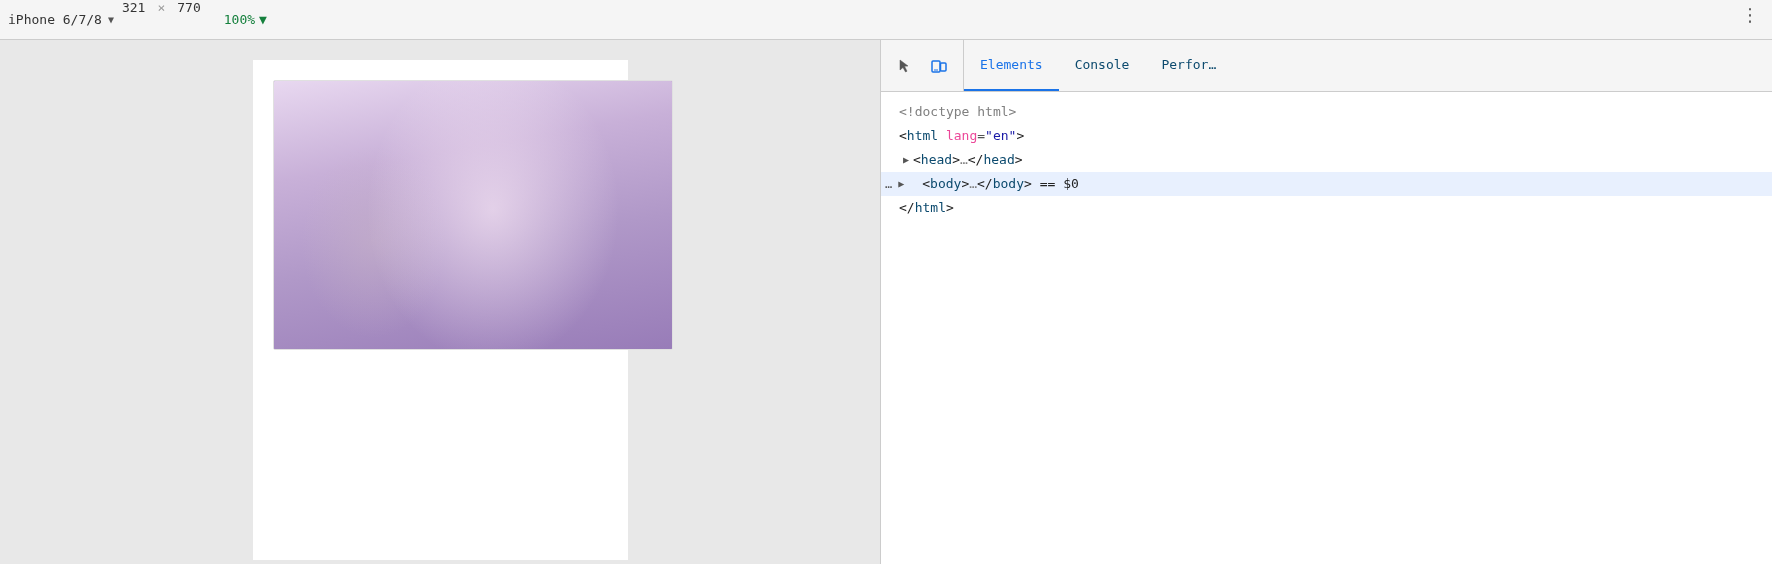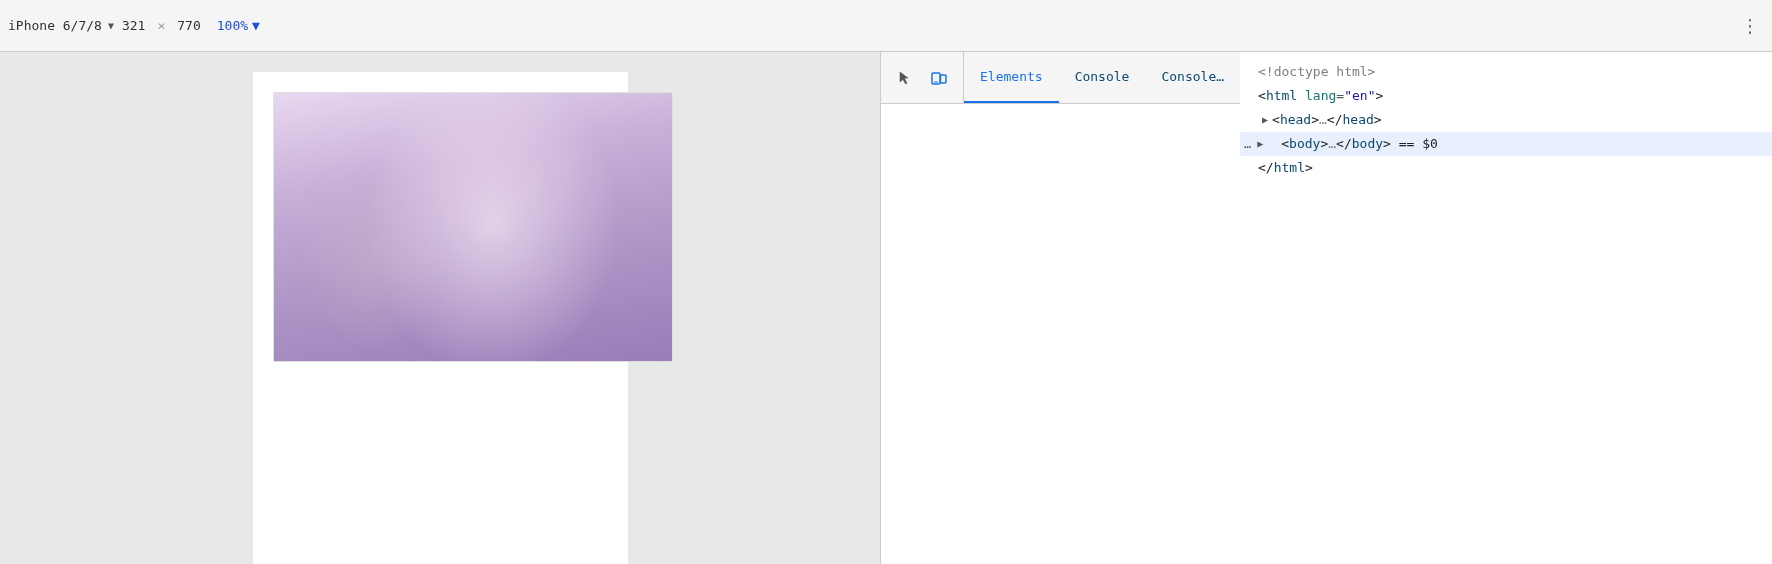--- a/index.html
+++ b/index.html
@@ -1,24 +1,23 @@
 <!DOCTYPE html>
 <html><head>
   <meta charset="utf-8">
   <style>
     * { margin: 0; padding: 0; box-sizing: border-box; }
     body { font-family: 'Menlo', 'Consolas', monospace; background: #f0f0f0; display: flex; flex-direction: column; height: 564px; overflow: hidden; }
 
     
     .toolbar {
       display: flex;
-      align-items: center;
       background: #f5f5f5;
       border-bottom: 1px solid #ccc;
-      height: 52px;
+      height: 40px;
       padding: 0 8px;
       gap: 8px;
       flex-shrink: 0;
     }
     .device-selector {
       display: flex;
       align-items: center;
       gap: 6px;
       font-size: 13px;
       color: #333;
@@ -39,23 +38,23 @@
     }
     .dimension {
       font-size: 13px;
       color: #333;
     }
     .zoom-selector {
       display: flex;
       align-items: center;
       gap: 4px;
       font-size: 13px;
-      color: #1d4ed8;
-      cursor: pointer;
-      margin-left: 8px;
+      color: #15803d;
+      cursor: pointer;
+      margin-left: 15px;
     }
     .toolbar-more {
       margin-left: auto;
       font-size: 18px;
       color: #555;
       cursor: pointer;
       width: 28px;
       height: 28px;
       display: flex;
       align-items: center;
@@ -109,21 +108,21 @@
         radial-gradient(ellipse 180px 220px at 55% 48%, rgba(255,240,250,0.6) 0%, transparent 70%),
         radial-gradient(ellipse 120px 160px at 25% 60%, rgba(200,180,200,0.5) 0%, transparent 60%),
         linear-gradient(170deg, #e8d8f0 0%, #c8b0d8 30%, #b098c8 60%, #987cb8 100%);
     }
 
     
     .devtools {
       flex: 1;
       background: white;
       display: flex;
-      flex-direction: row;
+      flex-direction: column;
       border-left: 1px solid #ccc;
       overflow: hidden;
     }
     .devtools-tabs {
       display: flex;
       align-items: center;
       border-bottom: 1px solid #ccc;
       background: #f5f5f5;
       height: 52px;
       flex-shrink: 0;
@@ -176,21 +175,21 @@
     .xml-line {
       display: flex;
       padding: 1px 8px 1px 4px;
       white-space: nowrap;
       cursor: default;
     }
     .xml-line.selected { background: #e8f0fe; }
     .xml-comment { color: #808080; }
     .xml-bracket { color: #222; }
     .xml-tag { color: #0c4a6e; }
-    .xml-attr-name { color: #0f766e; }
+    .xml-attr-name { color: #ec4899; }
     .xml-attr-value { color: #1a1aa6; }
     .xml-text { color: #222; }
     .xml-equals { color: #555; }
     .xml-dollar { color: #222; }
     .expand-arrow {
       display: inline-block;
       width: 14px;
       font-size: 10px;
       color: #555;
       cursor: pointer;
@@ -325,21 +324,21 @@
         </div>
       </div>
 
       <div class="devtools-tab active">
         <span>Elements</span>
       </div>
       <div class="devtools-tab">
         <span>Console</span>
       </div>
       <div class="devtools-tab">
-        <span>Console…</span>
+        <span>Perfor…</span>
       </div>
     </div>
 
     <div class="elements-content">
 
       <div class="xml-line">
         <span class="expand-arrow">&nbsp;</span>
         <span class="xml-comment">&lt;!doctype html&gt;</span>
       </div>
 

